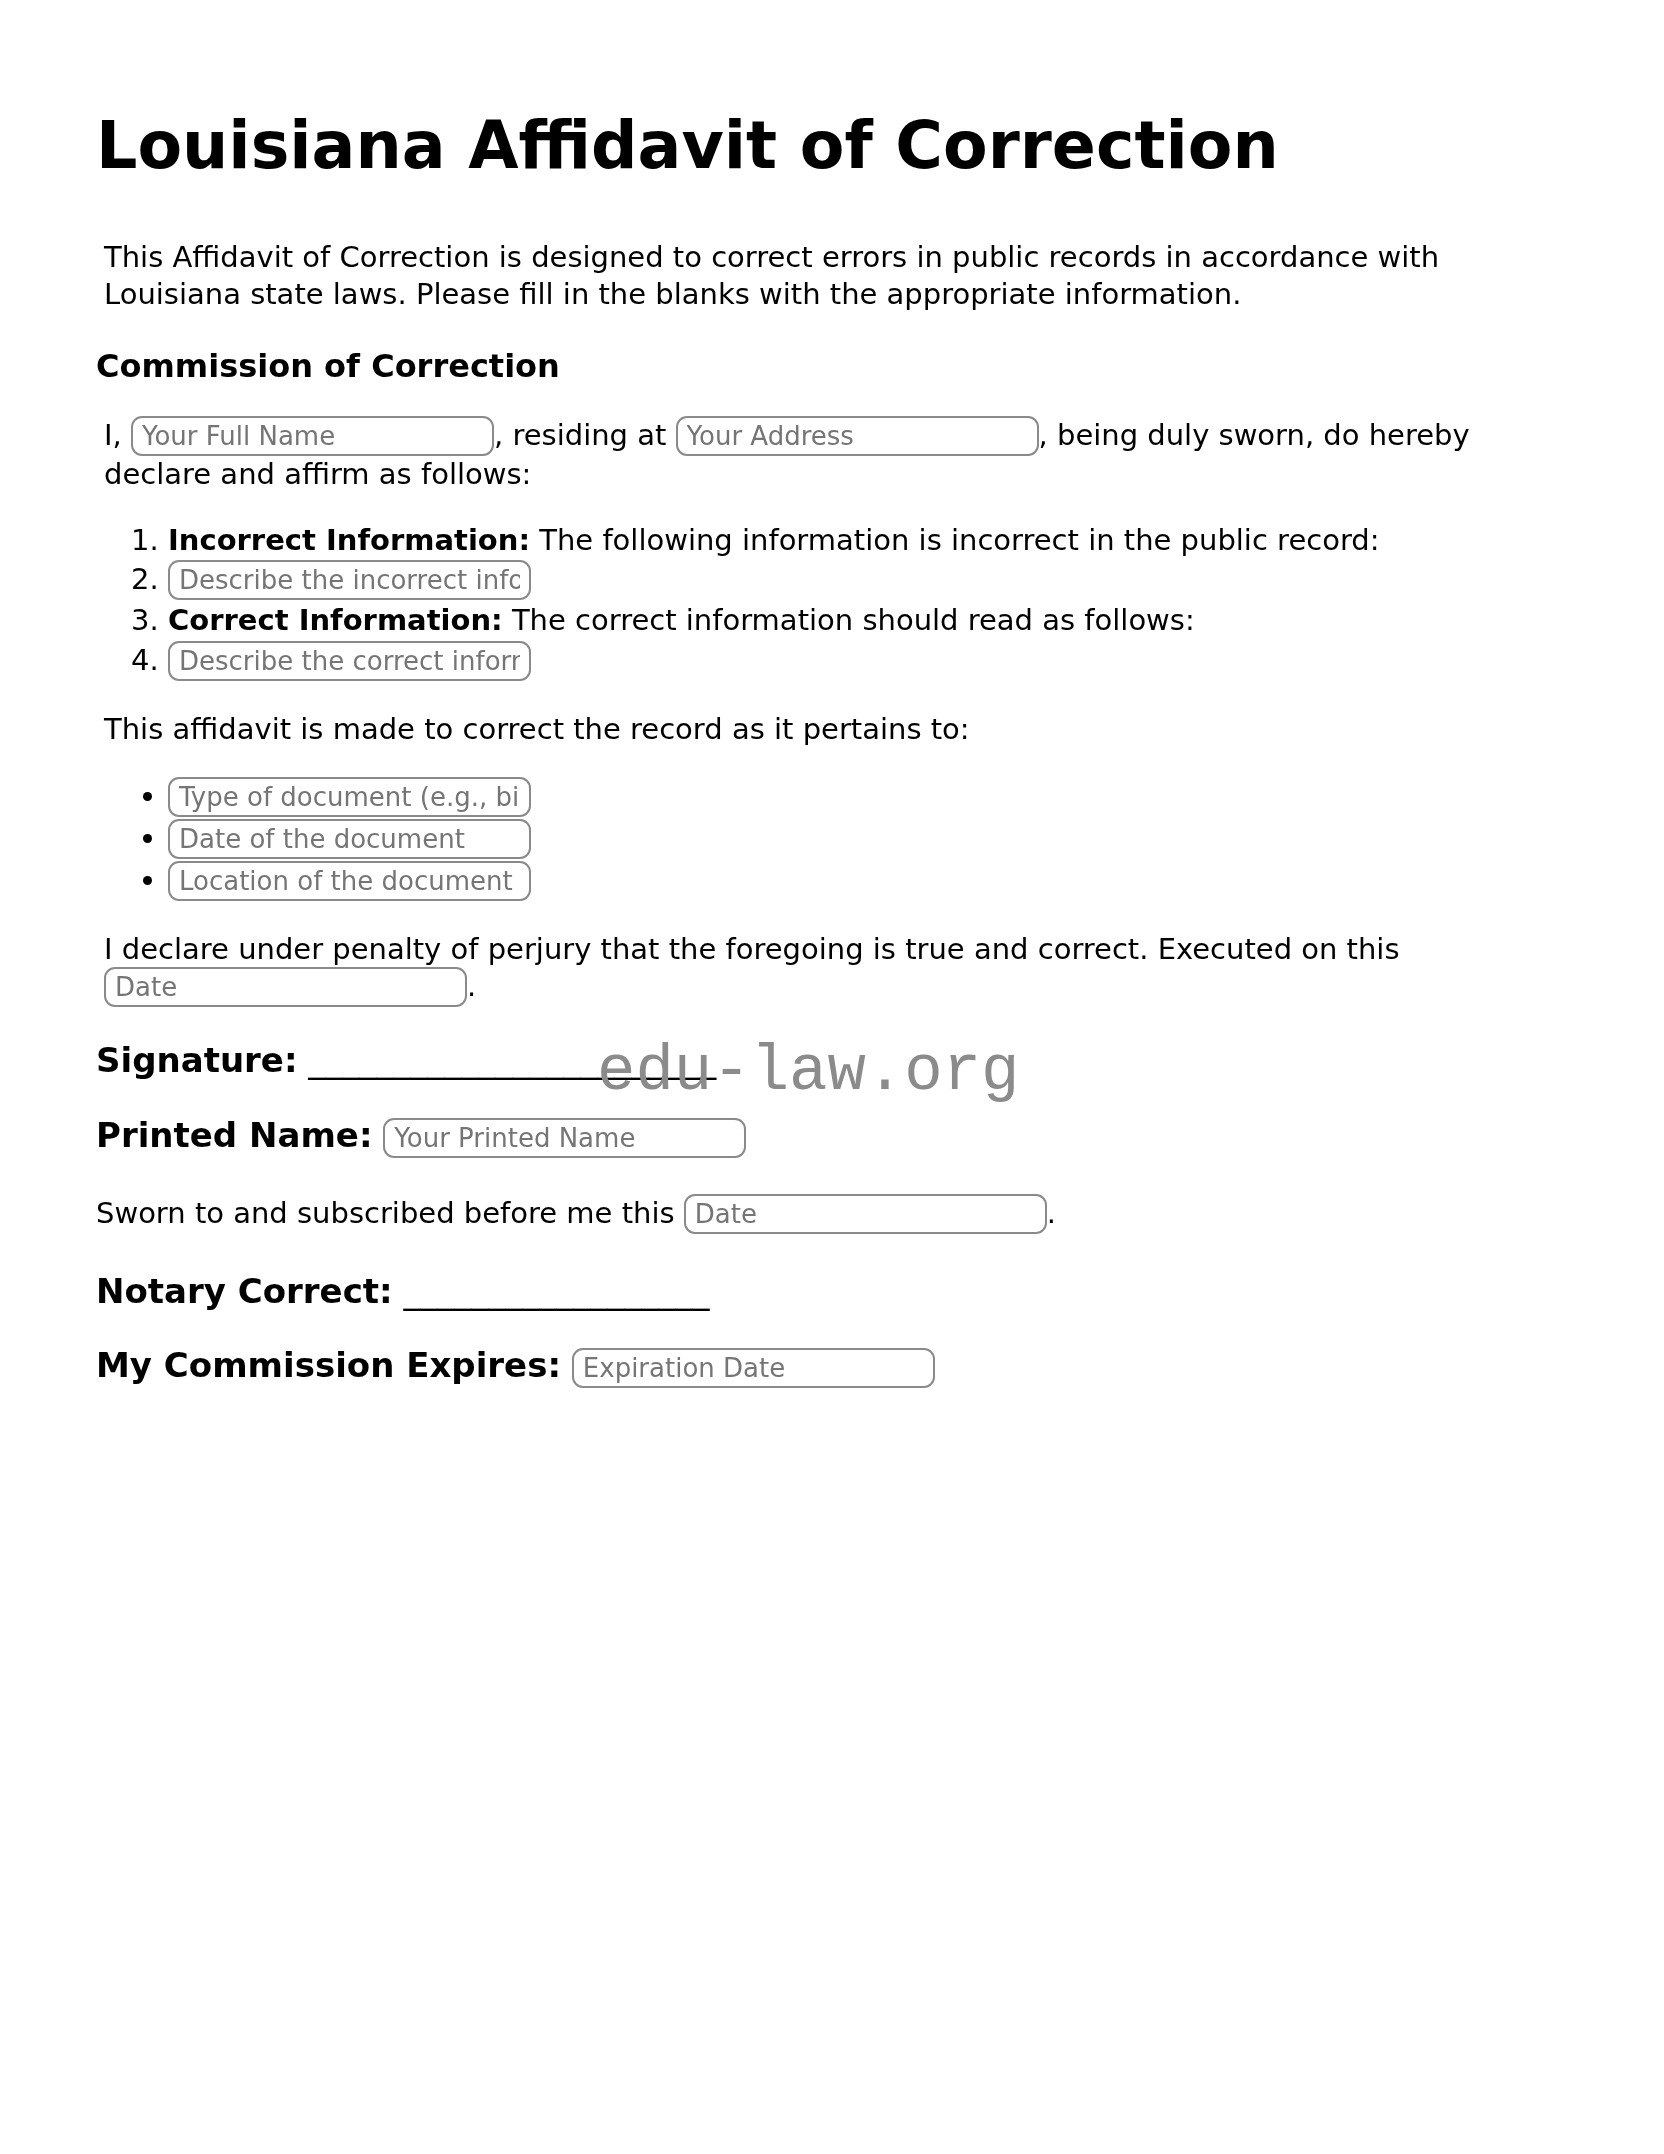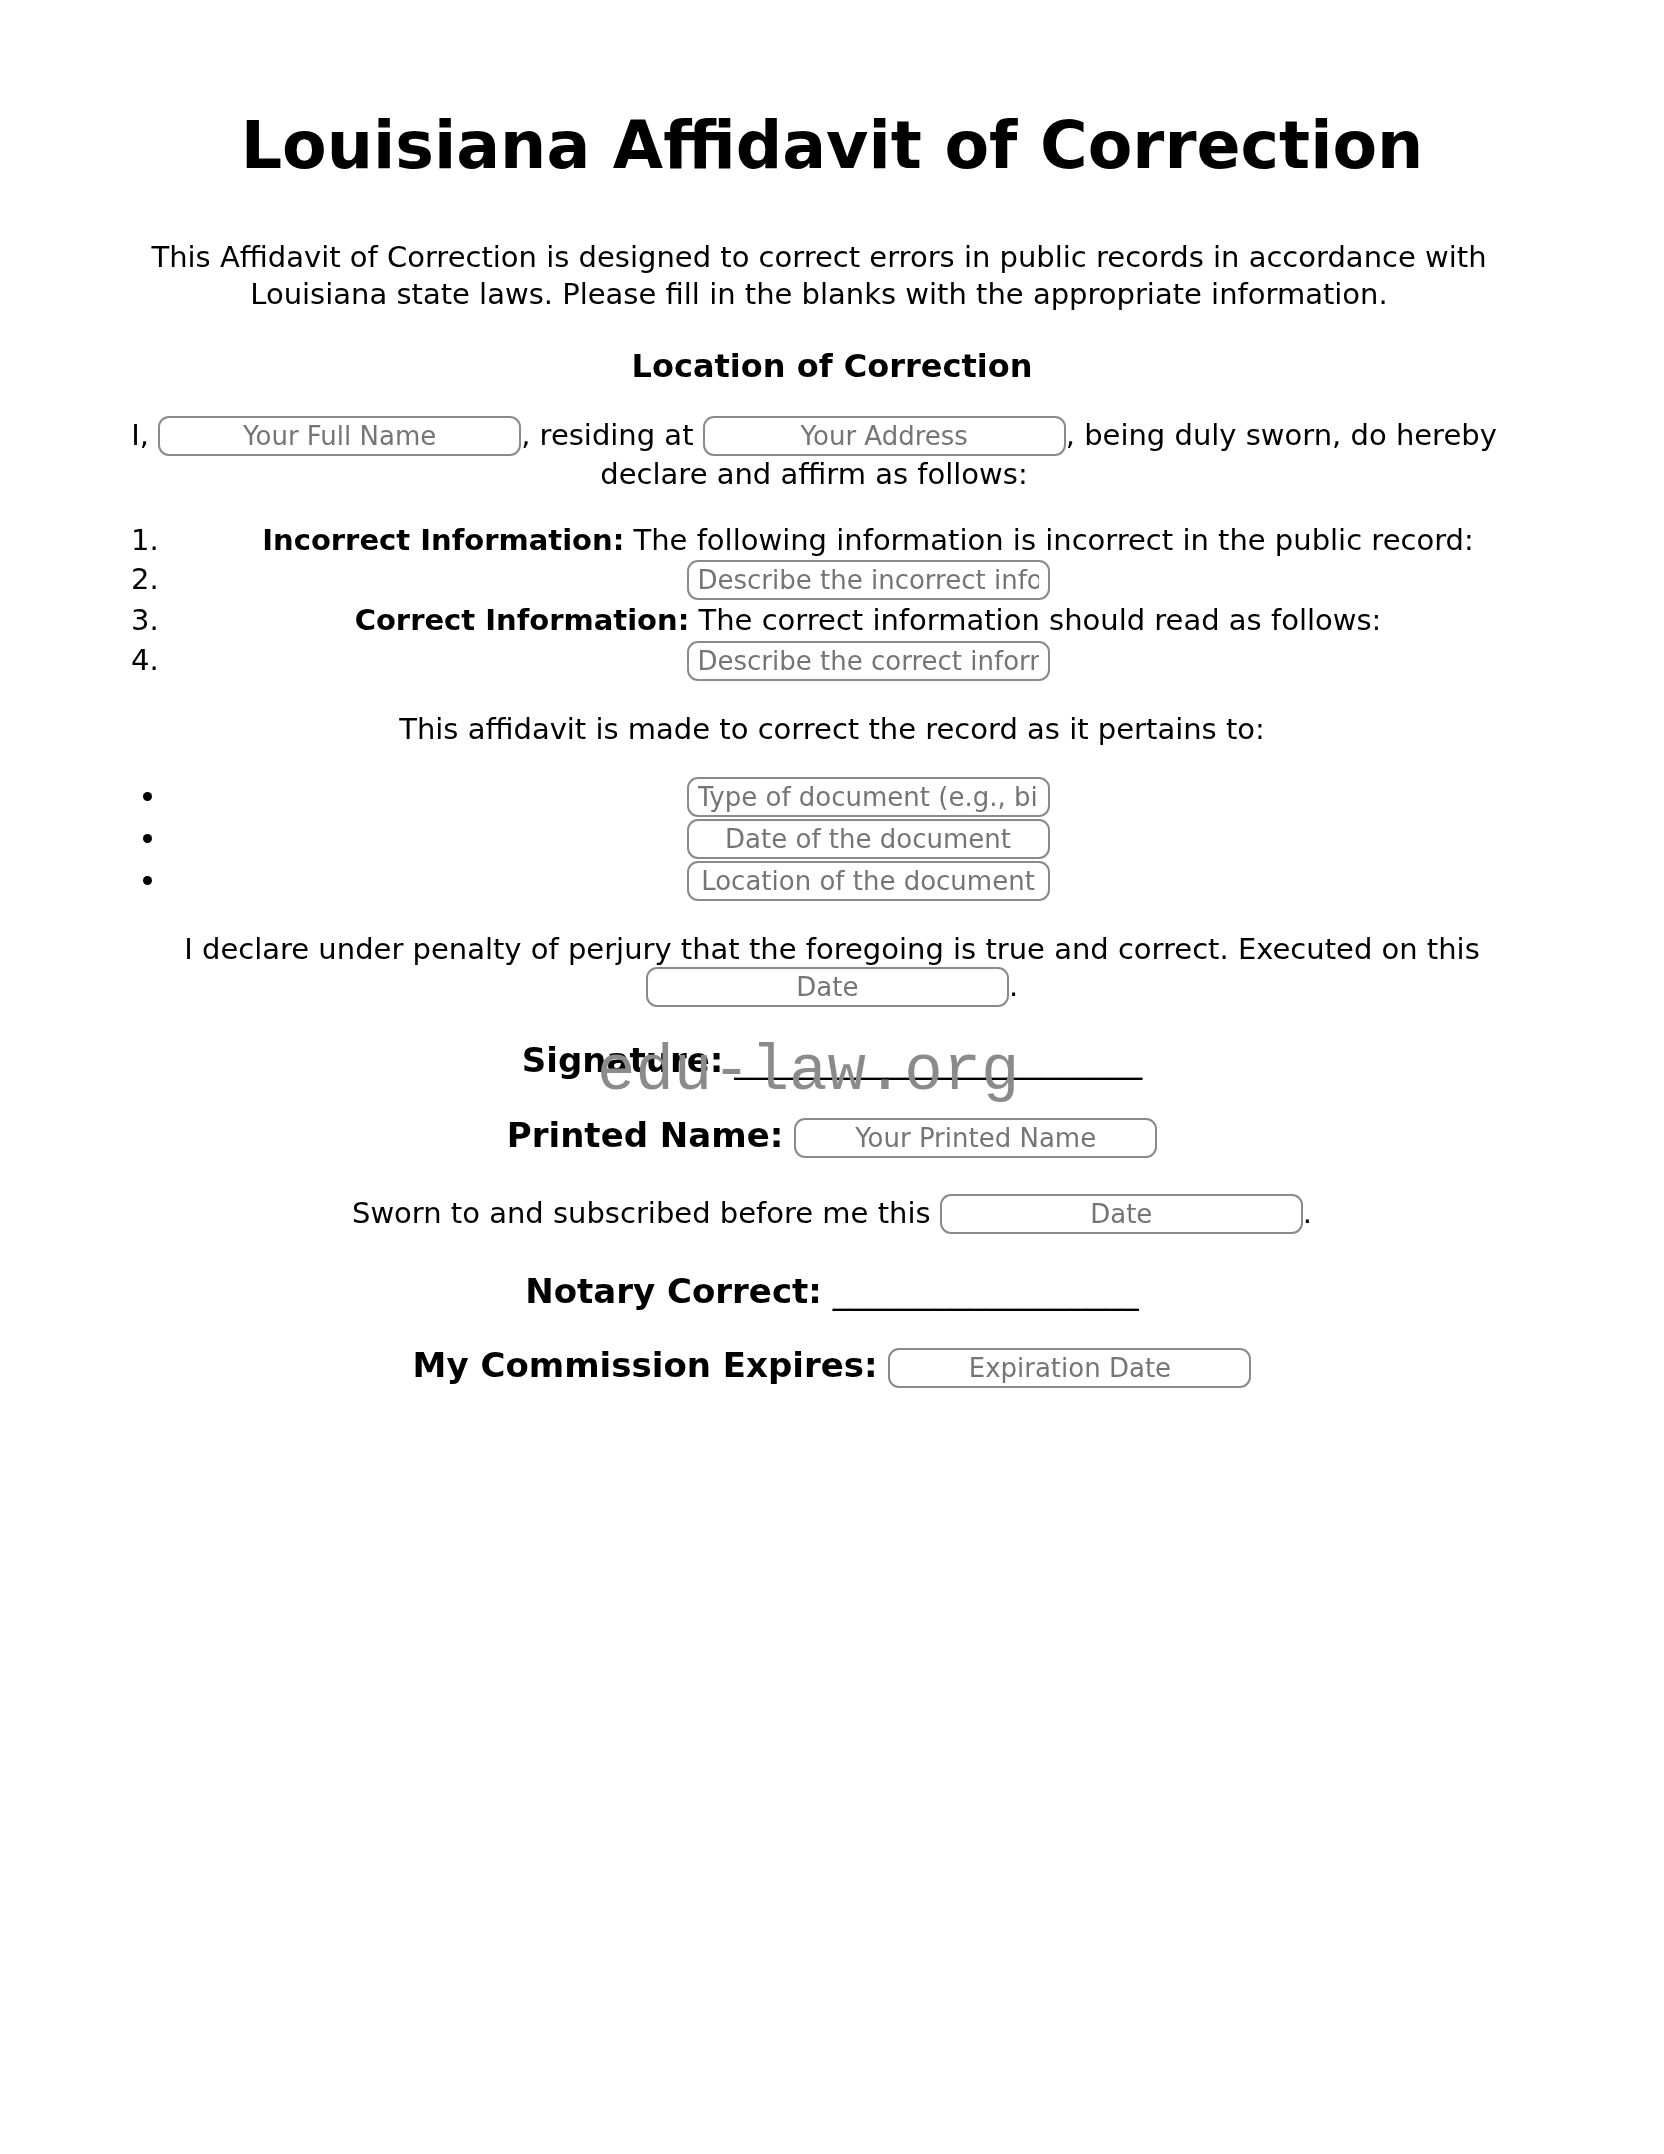--- a/index.html
+++ b/index.html
@@ -1,15 +1,15 @@
 <!DOCTYPE html>
 <html><head>
 <meta charset="utf-8">
 <style>
-  * { margin: 0; padding: 0; box-sizing: content-box; text-align: center; }
+  * { margin: 0; padding: 0; box-sizing: content-box; }
   html, body { background: #ffffff; }
   body {
     width: 1664px;
     min-height: 2154px;
     box-sizing: border-box;
     padding: 40px 96px 60px 96px;
     font-family: "DejaVu Sans", sans-serif;
     font-size: 29px;
     line-height: 1.25;
     color: #000000;
@@ -64,21 +64,21 @@
     pointer-events: none;
   }
 </style>
 </head>
 <body>
 
 <h1 class="doc-title">Louisiana Affidavit of Correction</h1>
 
 <p class="intro">This Affidavit of Correction is designed to correct errors in public records in accordance with Louisiana state laws. Please fill in the blanks with the appropriate information.</p>
 
-<h2 class="section-heading">Location of Correction</h2>
+<h2 class="section-heading">Commission of Correction</h2>
 
 <p class="oath"><span>I, </span><input type="text" placeholder="Your Full Name" style=""><span>, residing at </span><input type="text" placeholder="Your Address" style=""><span>, being duly sworn, do hereby declare and affirm as follows:</span></p>
 
 <ol class="numbered-list">
   <li><strong>Incorrect Information:</strong><span> The following information is incorrect in the public record:</span></li>
   <li><input type="text" placeholder="Describe the incorrect information" style=""></li>
   <li><strong>Correct Information:</strong><span> The correct information should read as follows:</span></li>
   <li><input type="text" placeholder="Describe the correct information" style=""></li>
 </ol>
 

